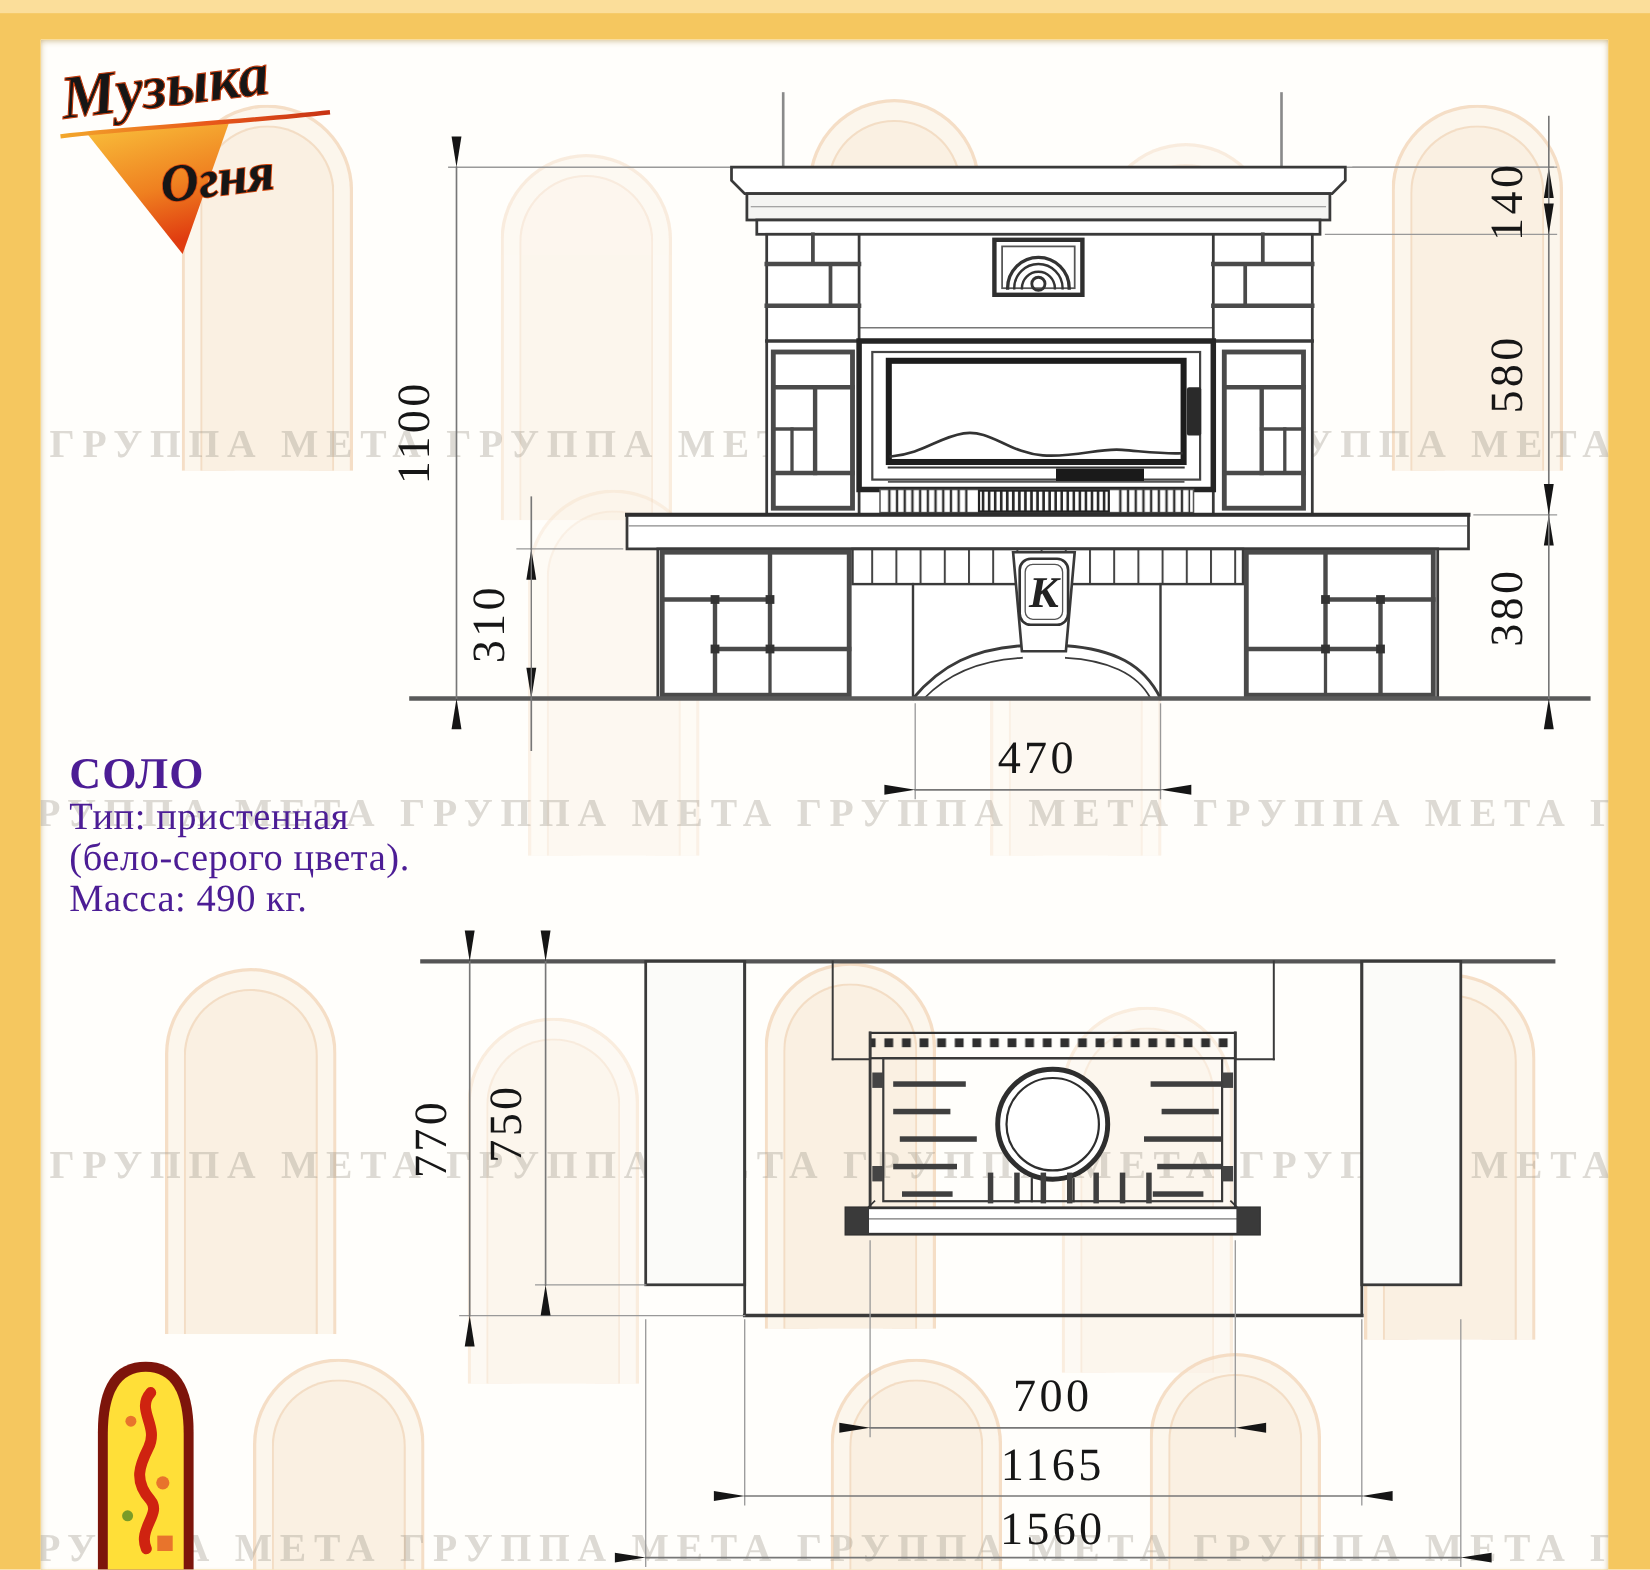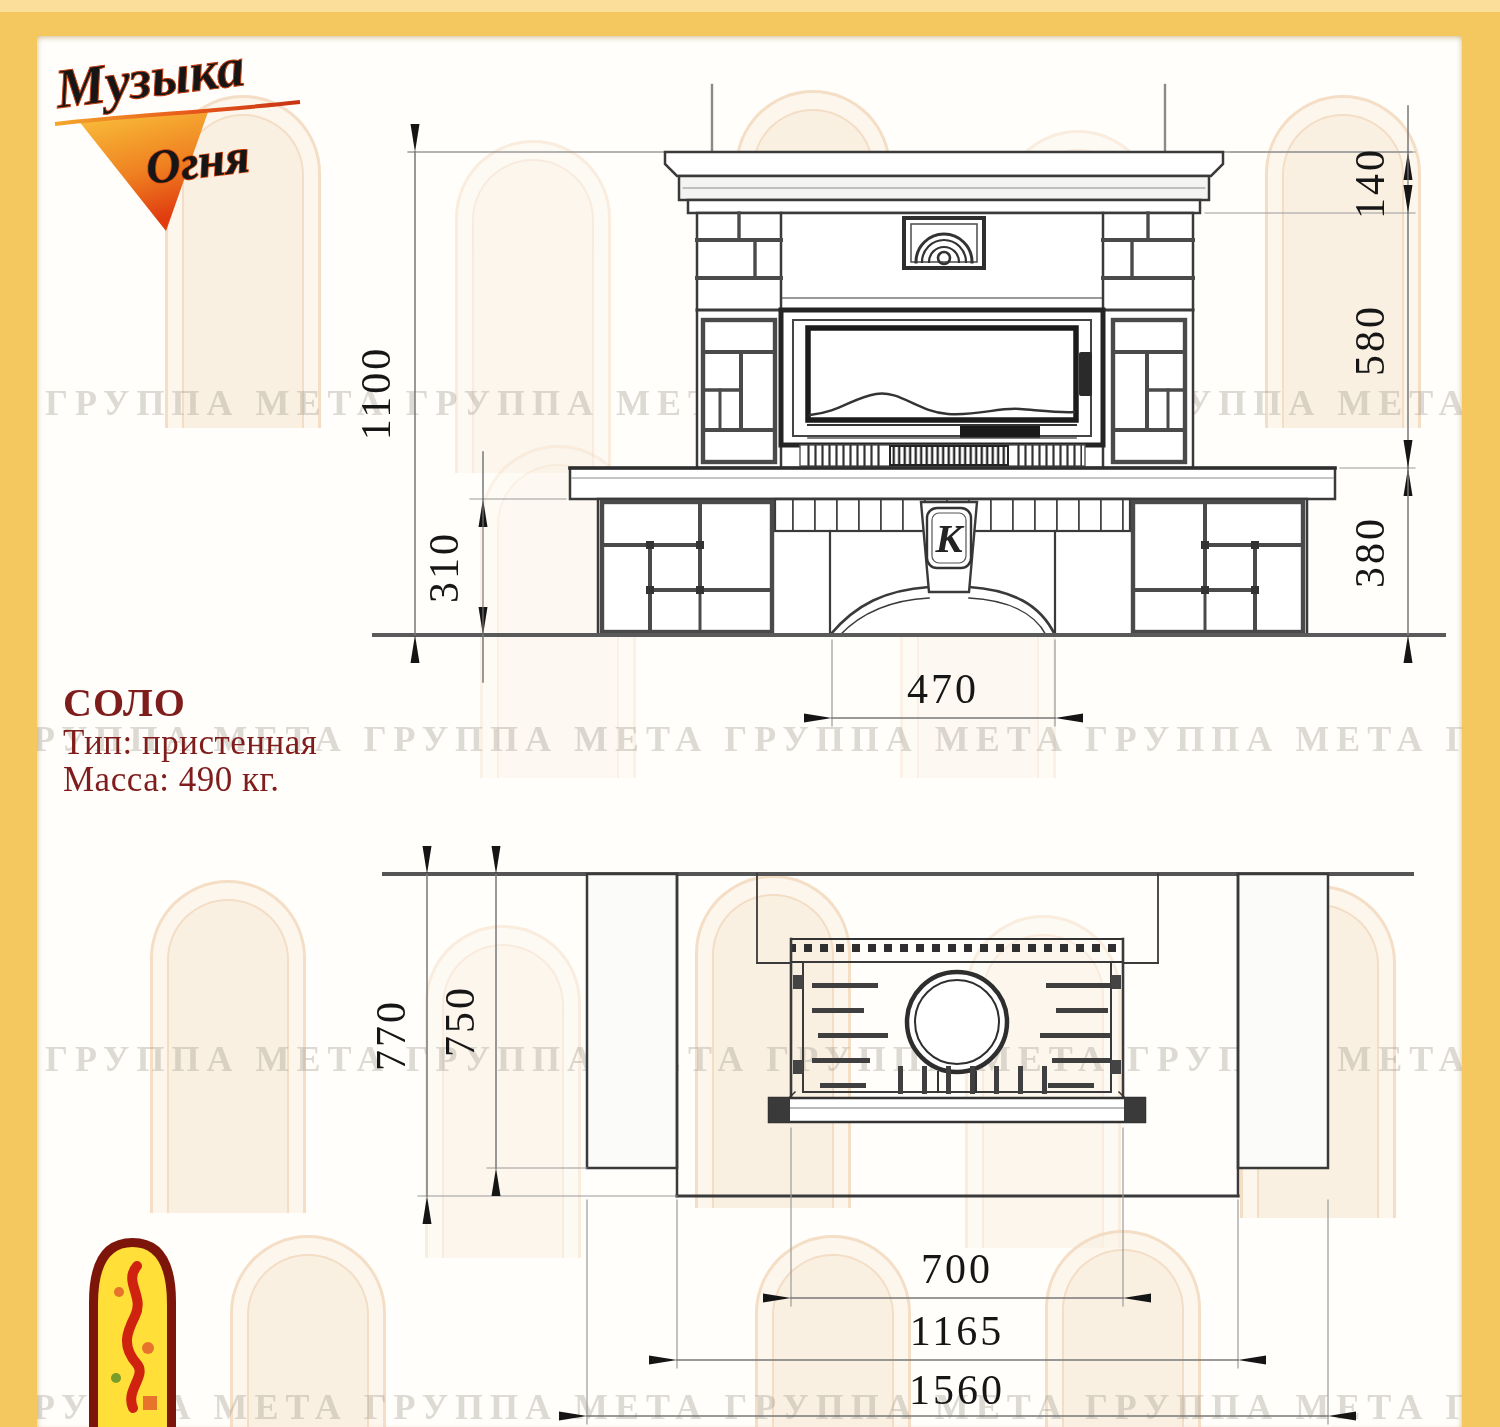--- a/index.html
+++ b/index.html
@@ -16,21 +16,21 @@
        border:3px solid rgba(238,198,160,.5);border-bottom:none;
        border-radius:78px 78px 0 0;background:rgba(250,240,226,.6);}
   .arch::after{content:'';position:absolute;left:14px;right:14px;top:16px;bottom:0;
        border:2px solid rgba(236,198,162,.45);border-bottom:none;
        border-radius:62px 62px 0 0;background:rgba(247,232,212,.4);}
   .arch.faint{opacity:.55;}
   
   .wm-row{position:absolute;white-space:nowrap;font-weight:bold;
        font-size:36px;letter-spacing:7px;color:rgba(152,145,133,.33);}
   
-  .specs{position:absolute;left:63px;top:682px;color:#7f1d1d;}
+  .specs{position:absolute;left:63px;top:682px;color:#4c1d95;}
   .product-name{font-size:40px;line-height:42px;font-weight:bold;letter-spacing:1px;}
   .spec-line{font-size:35px;line-height:37px;letter-spacing:.5px;}
   
   svg.drawing{position:absolute;left:0;top:0;}
   svg text{font-family:"Liberation Serif",serif;fill:#161616;}
   text.dim{font-size:42px;letter-spacing:3px;}
   text.keystone{font-size:40px;font-style:italic;font-weight:bold;fill:#232323;}
   .logo-top{position:absolute;left:50px;top:46px;}
   .logo-top text{font-style:italic;font-weight:bold;}
   .emblem{position:absolute;left:85px;top:1230px;}
@@ -347,20 +347,21 @@
     </defs>
     <polygon points="28,74 158,66 116,185" fill="url(#lg2)"></polygon>
     <path d="M5,78 C70,70 160,66 250,56" fill="none" stroke="url(#lg1)" stroke-width="4"></path>
     <text x="8" y="62" font-size="56" fill="url(#lg1)" stroke="#c03a0c" stroke-width="1" transform="rotate(-7 8 62)">Музыка</text>
     <text x="98" y="138" font-size="48" fill="#ffd84d" stroke="#d8490f" stroke-width="1.6" transform="rotate(-7 98 138)" style="paint-order:stroke;">Огня</text>
   </svg>
 
   <div class="specs">
     <div class="product-name">СОЛО</div>
     <div class="spec-line">Тип: пристенная</div>
+    <div class="spec-line">(бело-серого цвета).</div>
     <div class="spec-line">Масса: 490 кг.</div>
   </div>
 
   <svg class="emblem" width="95" height="197" viewBox="0 0 95 197">
     <path d="M4,210 V72 Q4,8 47.5,8 Q91,8 91,72 V210 Z" fill="#7d150b"></path>
     <path d="M13,210 V74 Q13,17 47.5,17 Q82,17 82,74 V210 Z" fill="#ffdf38"></path>
     <path d="M52,36 C38,52 60,66 50,86 C42,102 36,116 52,134 C62,146 40,160 48,178" fill="none" stroke="#cf2310" stroke-width="10" stroke-linecap="round"></path>
     <circle cx="63" cy="118" r="6" fill="#e8742c"></circle>
     <circle cx="31" cy="148" r="5" fill="#7a9c28"></circle>
     <circle cx="34" cy="62" r="5" fill="#e8742c"></circle>

